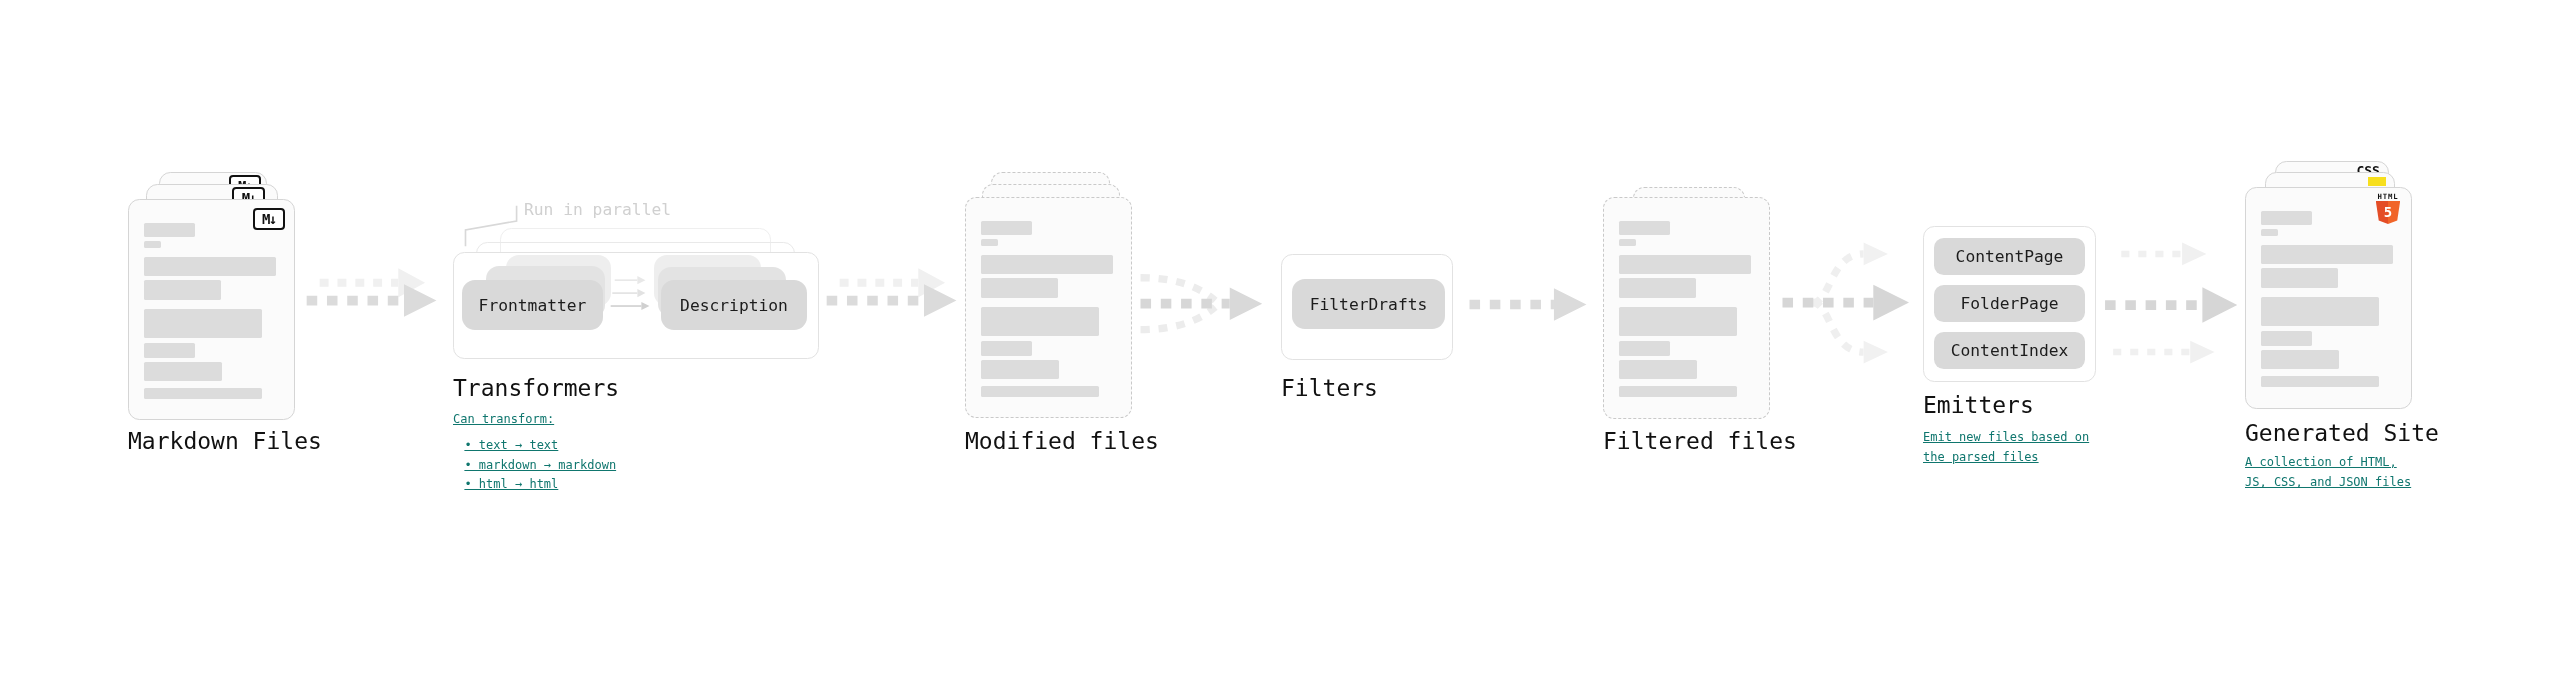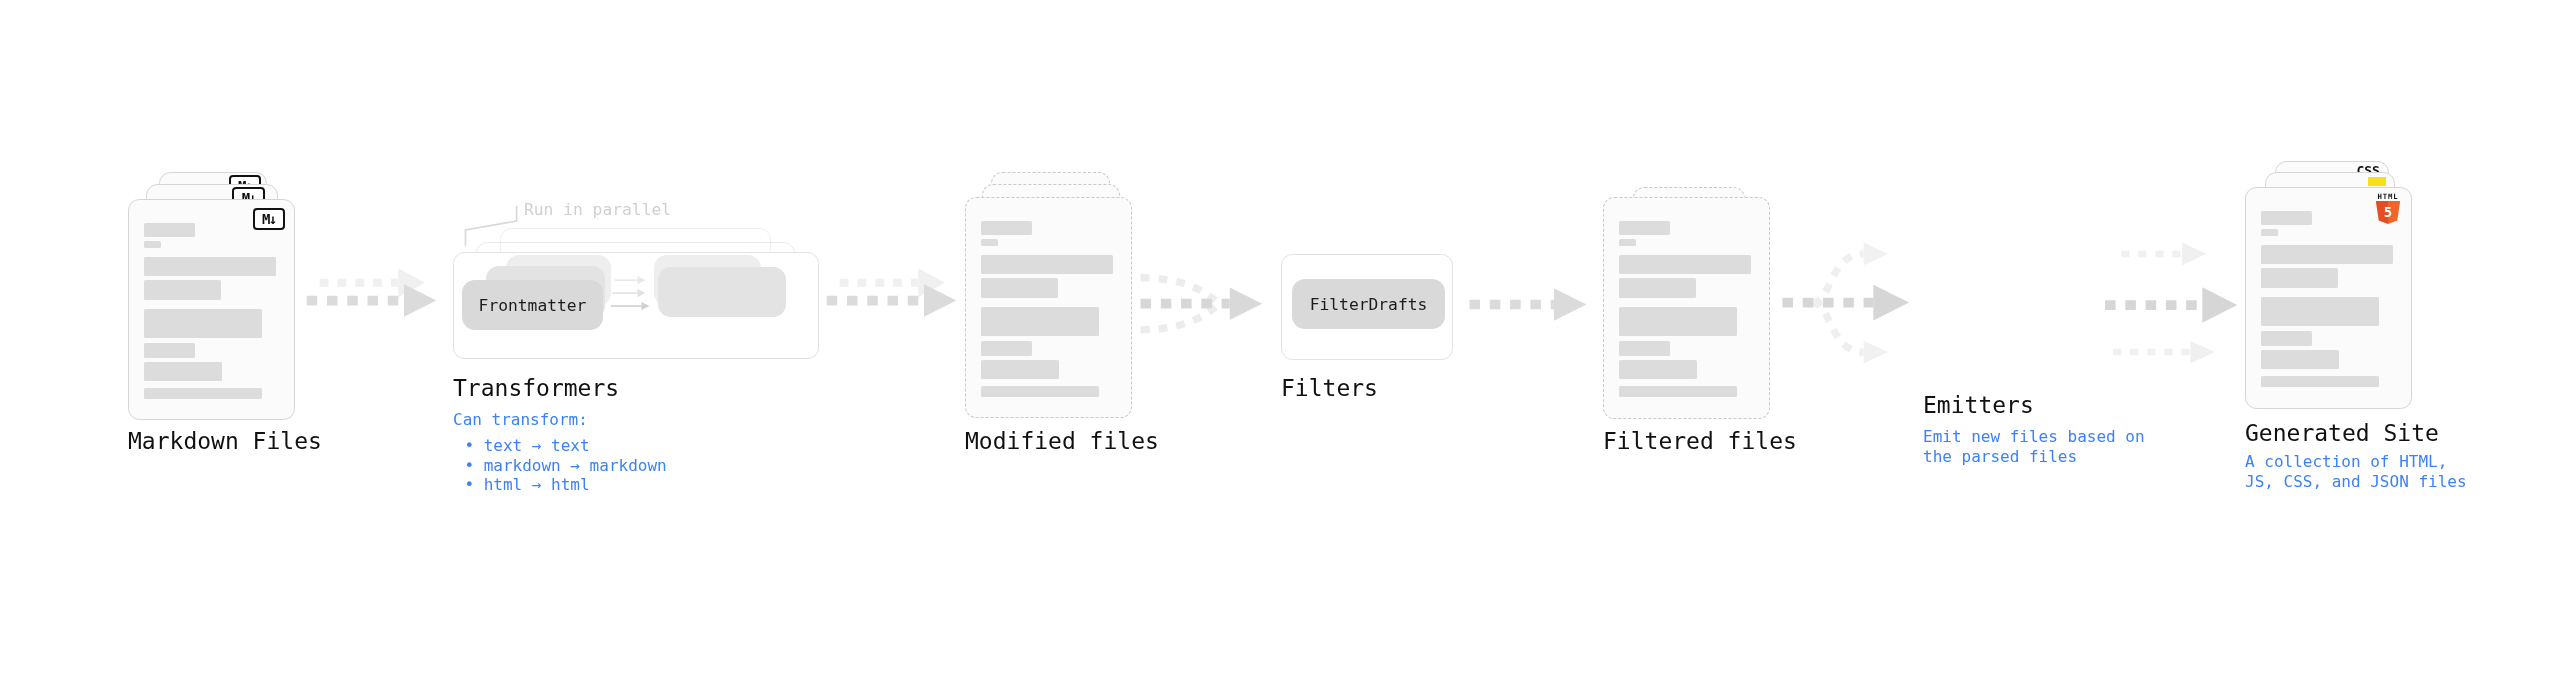--- a/index.html
+++ b/index.html
@@ -36,21 +36,21 @@
   .obox.ghost1{border-color:#e9e9e9;background:transparent;}
   .obox.ghost2{border-color:#efefef;background:transparent;}
   .pill{position:absolute;background:#d9d9d9;border-radius:13px;display:flex;align-items:center;justify-content:center;
     font-size:16.3px;color:#1c1c1c;box-sizing:border-box;}
   .pill.g1{background:#e3e3e3;}
   .pill.g2{background:#eeeeee;}
   .epill{background:#d9d9d9;border-radius:9.8px;height:37px;margin:0 9.8px 9.8px 9.8px;
     display:flex;align-items:center;justify-content:center;font-size:16.3px;color:#1c1c1c;}
   
   .title{position:absolute;font-size:23px;line-height:1.15;color:#111;white-space:nowrap;}
-  .body{position:absolute;font-size:16px;line-height:20.3px;color:#3b82f6;white-space:nowrap;}
+  .body{position:absolute;font-size:12px;line-height:20.3px;color:#0f766e;white-space:nowrap;text-decoration:underline;}
   .body.tall{line-height:22px;}
   .annot{position:absolute;font-size:16.3px;color:#d0d0d0;white-space:nowrap;line-height:1;}
   .bullets div{padding-left:11.4px;line-height:19.5px;}
   .bhead{margin-bottom:6.5px;}
   svg{position:absolute;overflow:visible;}
 </style>
 </head>
 <body>
 
 <div id="canvas">
@@ -86,20 +86,21 @@
   <div class="obox ghost2" style="left:500px;top:228px;width:271px;height:108px;"></div>
   <div class="obox ghost1" style="left:476px;top:242px;width:319px;height:104px;"></div>
   <div class="obox" style="left:453px;top:252px;width:366px;height:107px;"></div>
 
   <div class="pill g2" style="left:506px;top:255px;width:105px;height:51px;"></div>
   <div class="pill g1" style="left:486px;top:266px;width:119px;height:52px;"></div>
   <div class="pill" style="left:462px;top:280px;width:141px;height:50px;">Frontmatter</div>
 
   <div class="pill g2" style="left:654px;top:255px;width:107px;height:51px;"></div>
   <div class="pill g1" style="left:658px;top:267px;width:128px;height:50px;"></div>
+  <div class="pill" style="left:661px;top:280px;width:146px;height:50px;">Description</div>
 
   <svg style="left:605px;top:271px;" width="93" height="45" viewBox="0 0 115 55">
     <line x1="12" y1="11" x2="40" y2="11" stroke="#e8e8e8" stroke-width="2"></line>
       <polygon points="40,6 40,16 50,11" fill="#e8e8e8"></polygon>
     <line x1="9" y1="27" x2="40" y2="27" stroke="#e2e2e2" stroke-width="2"></line>
       <polygon points="40,22 40,32 50,27" fill="#e2e2e2"></polygon>
     <line x1="7" y1="43" x2="45" y2="43" stroke="#d0d0d0" stroke-width="2"></line>
       <polygon points="45,38 45,48 55,43" fill="#d0d0d0"></polygon>
   </svg>
 
@@ -172,20 +173,25 @@
 
   <svg style="left:1776px;top:236px;" width="146" height="134" viewBox="0 0 180 165">
     <path d="M 45 82 C 68 82 66 22 108 22" fill="none" stroke="#efefef" stroke-width="9" stroke-dasharray="11 11"></path>
     <polygon points="108,8 108,36 138,22" fill="#f1f1f1"></polygon>
     <path d="M 45 82 C 68 82 66 143 108 143" fill="none" stroke="#efefef" stroke-width="9" stroke-dasharray="11 11"></path>
     <polygon points="108,129 108,157 138,143" fill="#f1f1f1"></polygon>
     <line x1="8" y1="82" x2="120" y2="82" stroke="#d6d6d6" stroke-width="12" stroke-dasharray="13 12"></line>
     <polygon points="120,60 120,104 164,82" fill="#d6d6d6"></polygon>
   </svg>
 
+  <div class="obox" style="left:1923px;top:226px;width:173px;height:156px;padding-top:11.4px;">
+    <div class="epill">ContentPage</div>
+    <div class="epill">FolderPage</div>
+    <div class="epill">ContentIndex</div>
+  </div>
   <div class="title" style="left:1923px;top:392px;">Emitters</div>
   <div class="body" style="left:1923px;top:427px;">
     <div>Emit new files based on</div>
     <div>the parsed files</div>
   </div>
 
   <svg style="left:2101px;top:236px;" width="146" height="134" viewBox="0 0 180 165">
     <line x1="25" y1="22" x2="100" y2="22" stroke="#f0f0f0" stroke-width="8" stroke-dasharray="10 11"></line>
     <polygon points="100,8 100,36 130,22" fill="#f0f0f0"></polygon>
     <line x1="5" y1="85" x2="125" y2="85" stroke="#d6d6d6" stroke-width="12" stroke-dasharray="13 12"></line>

